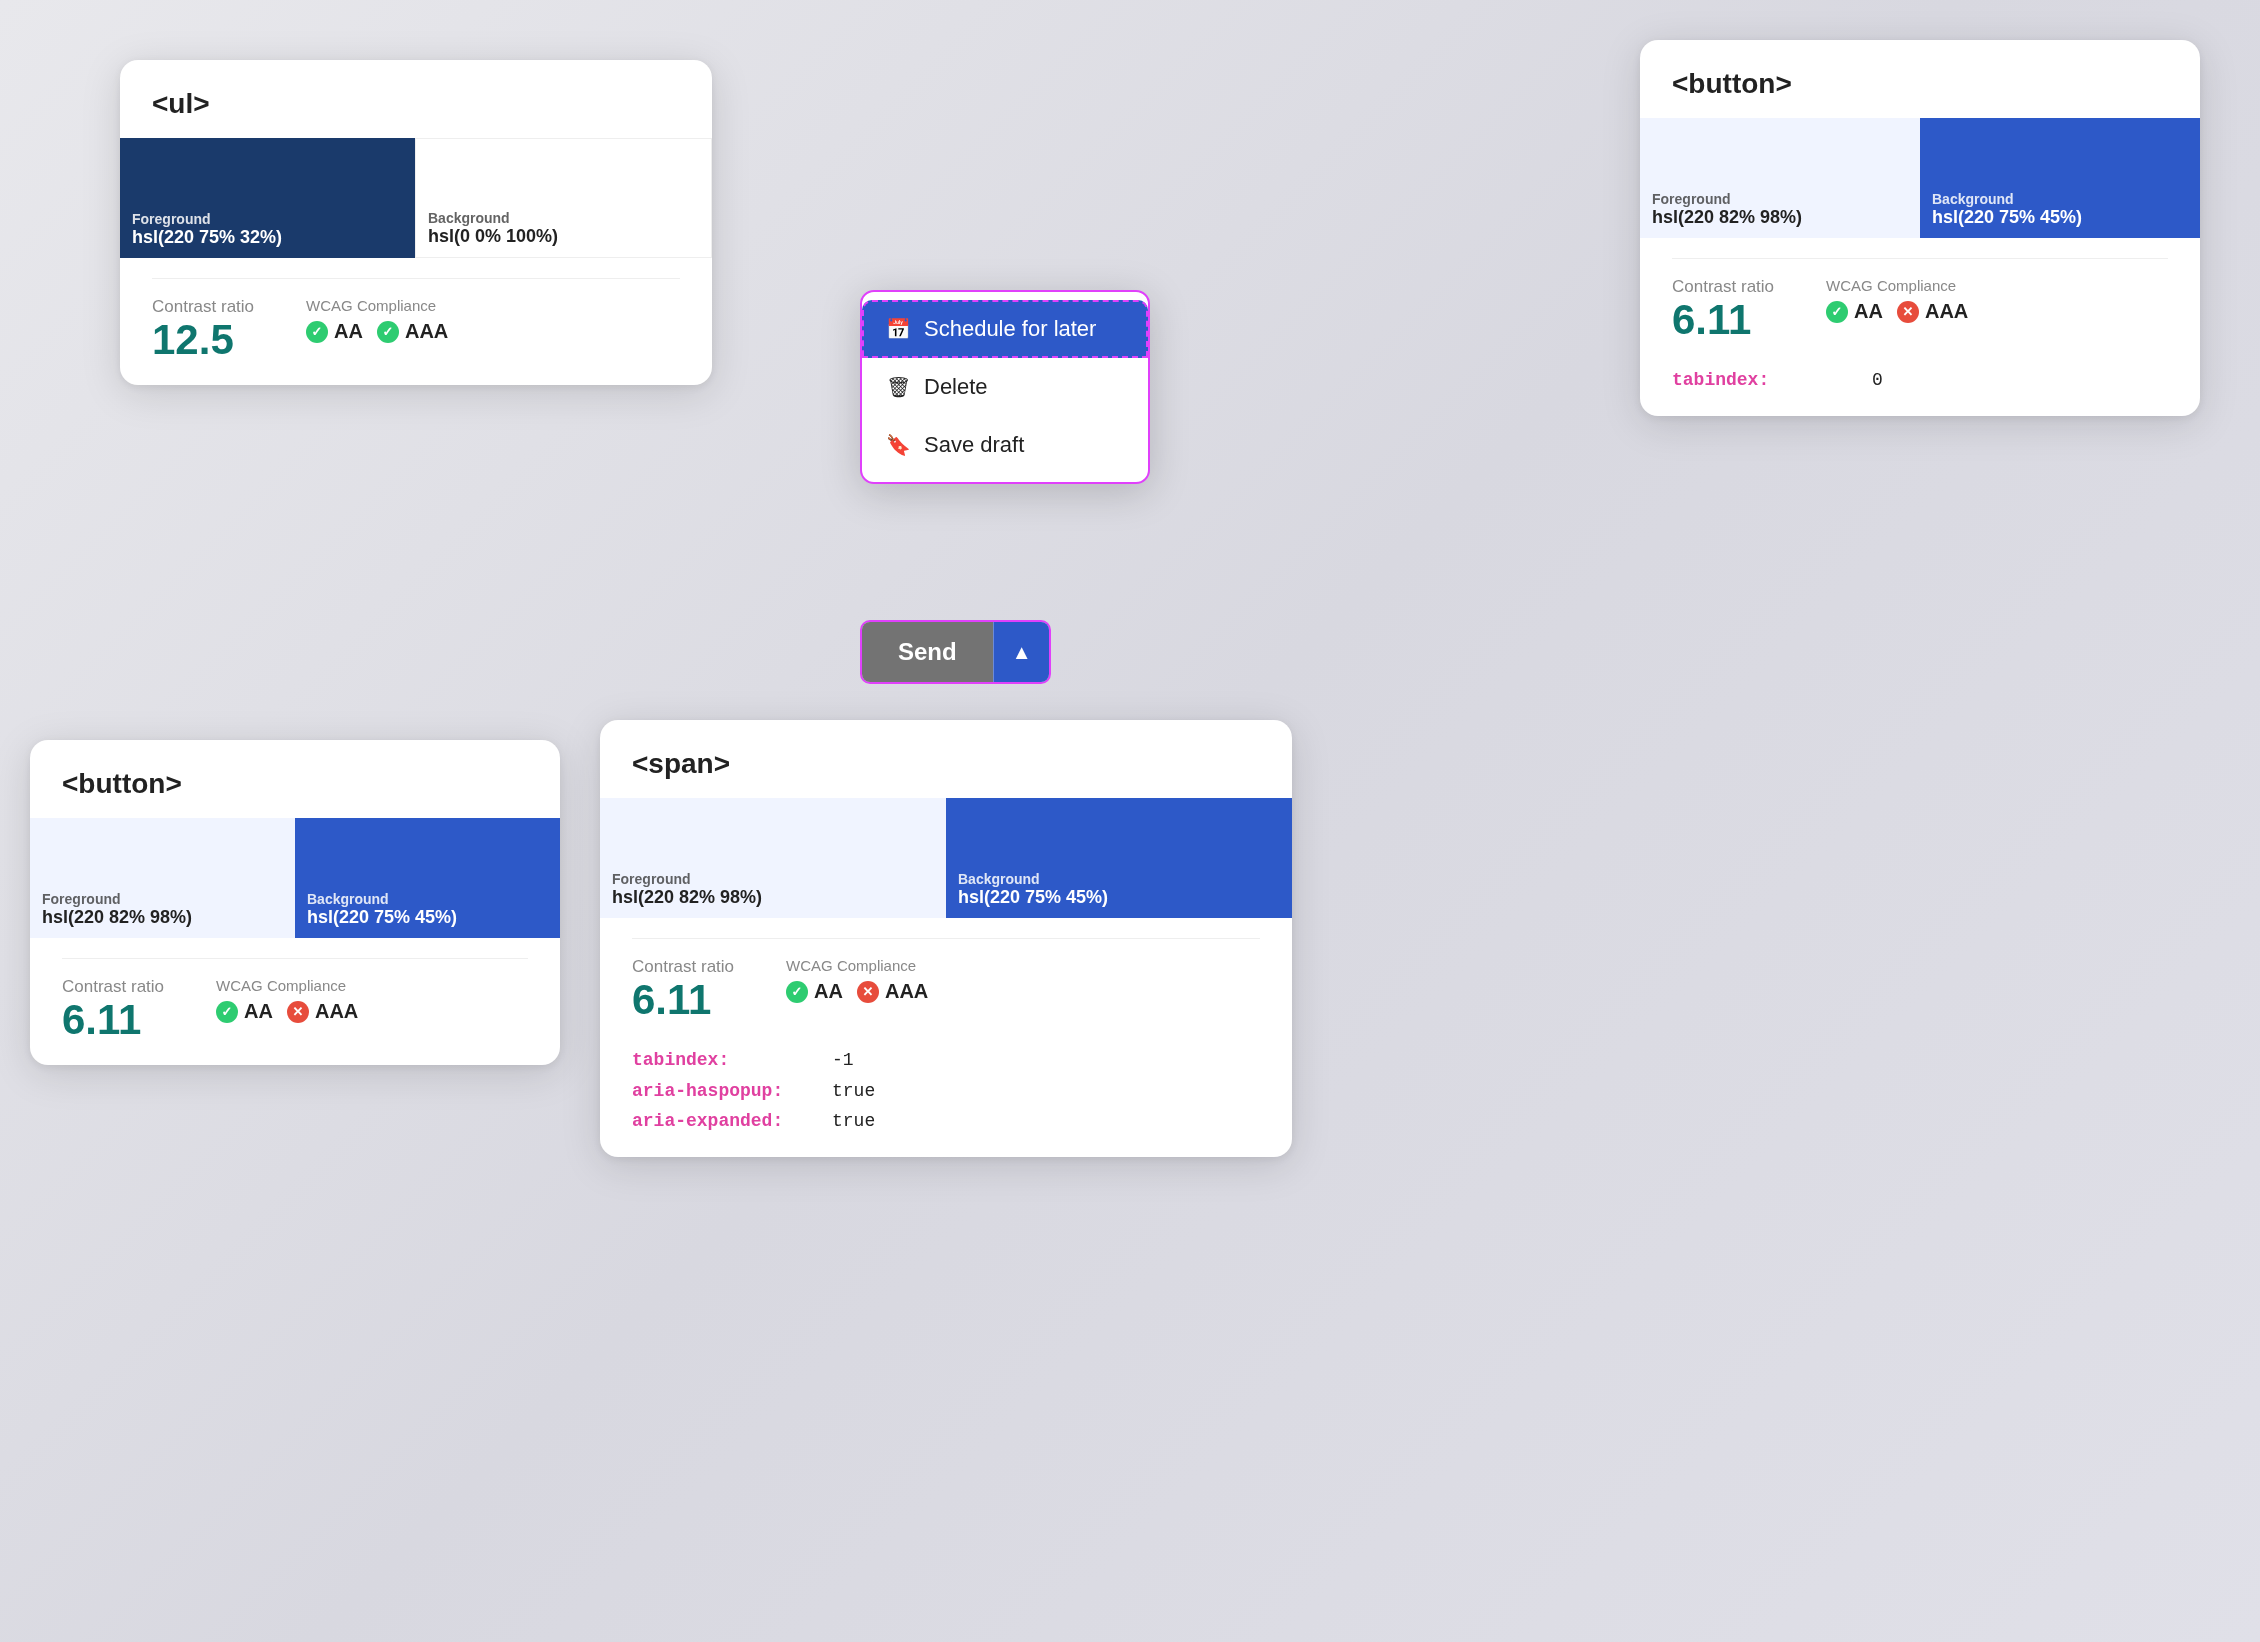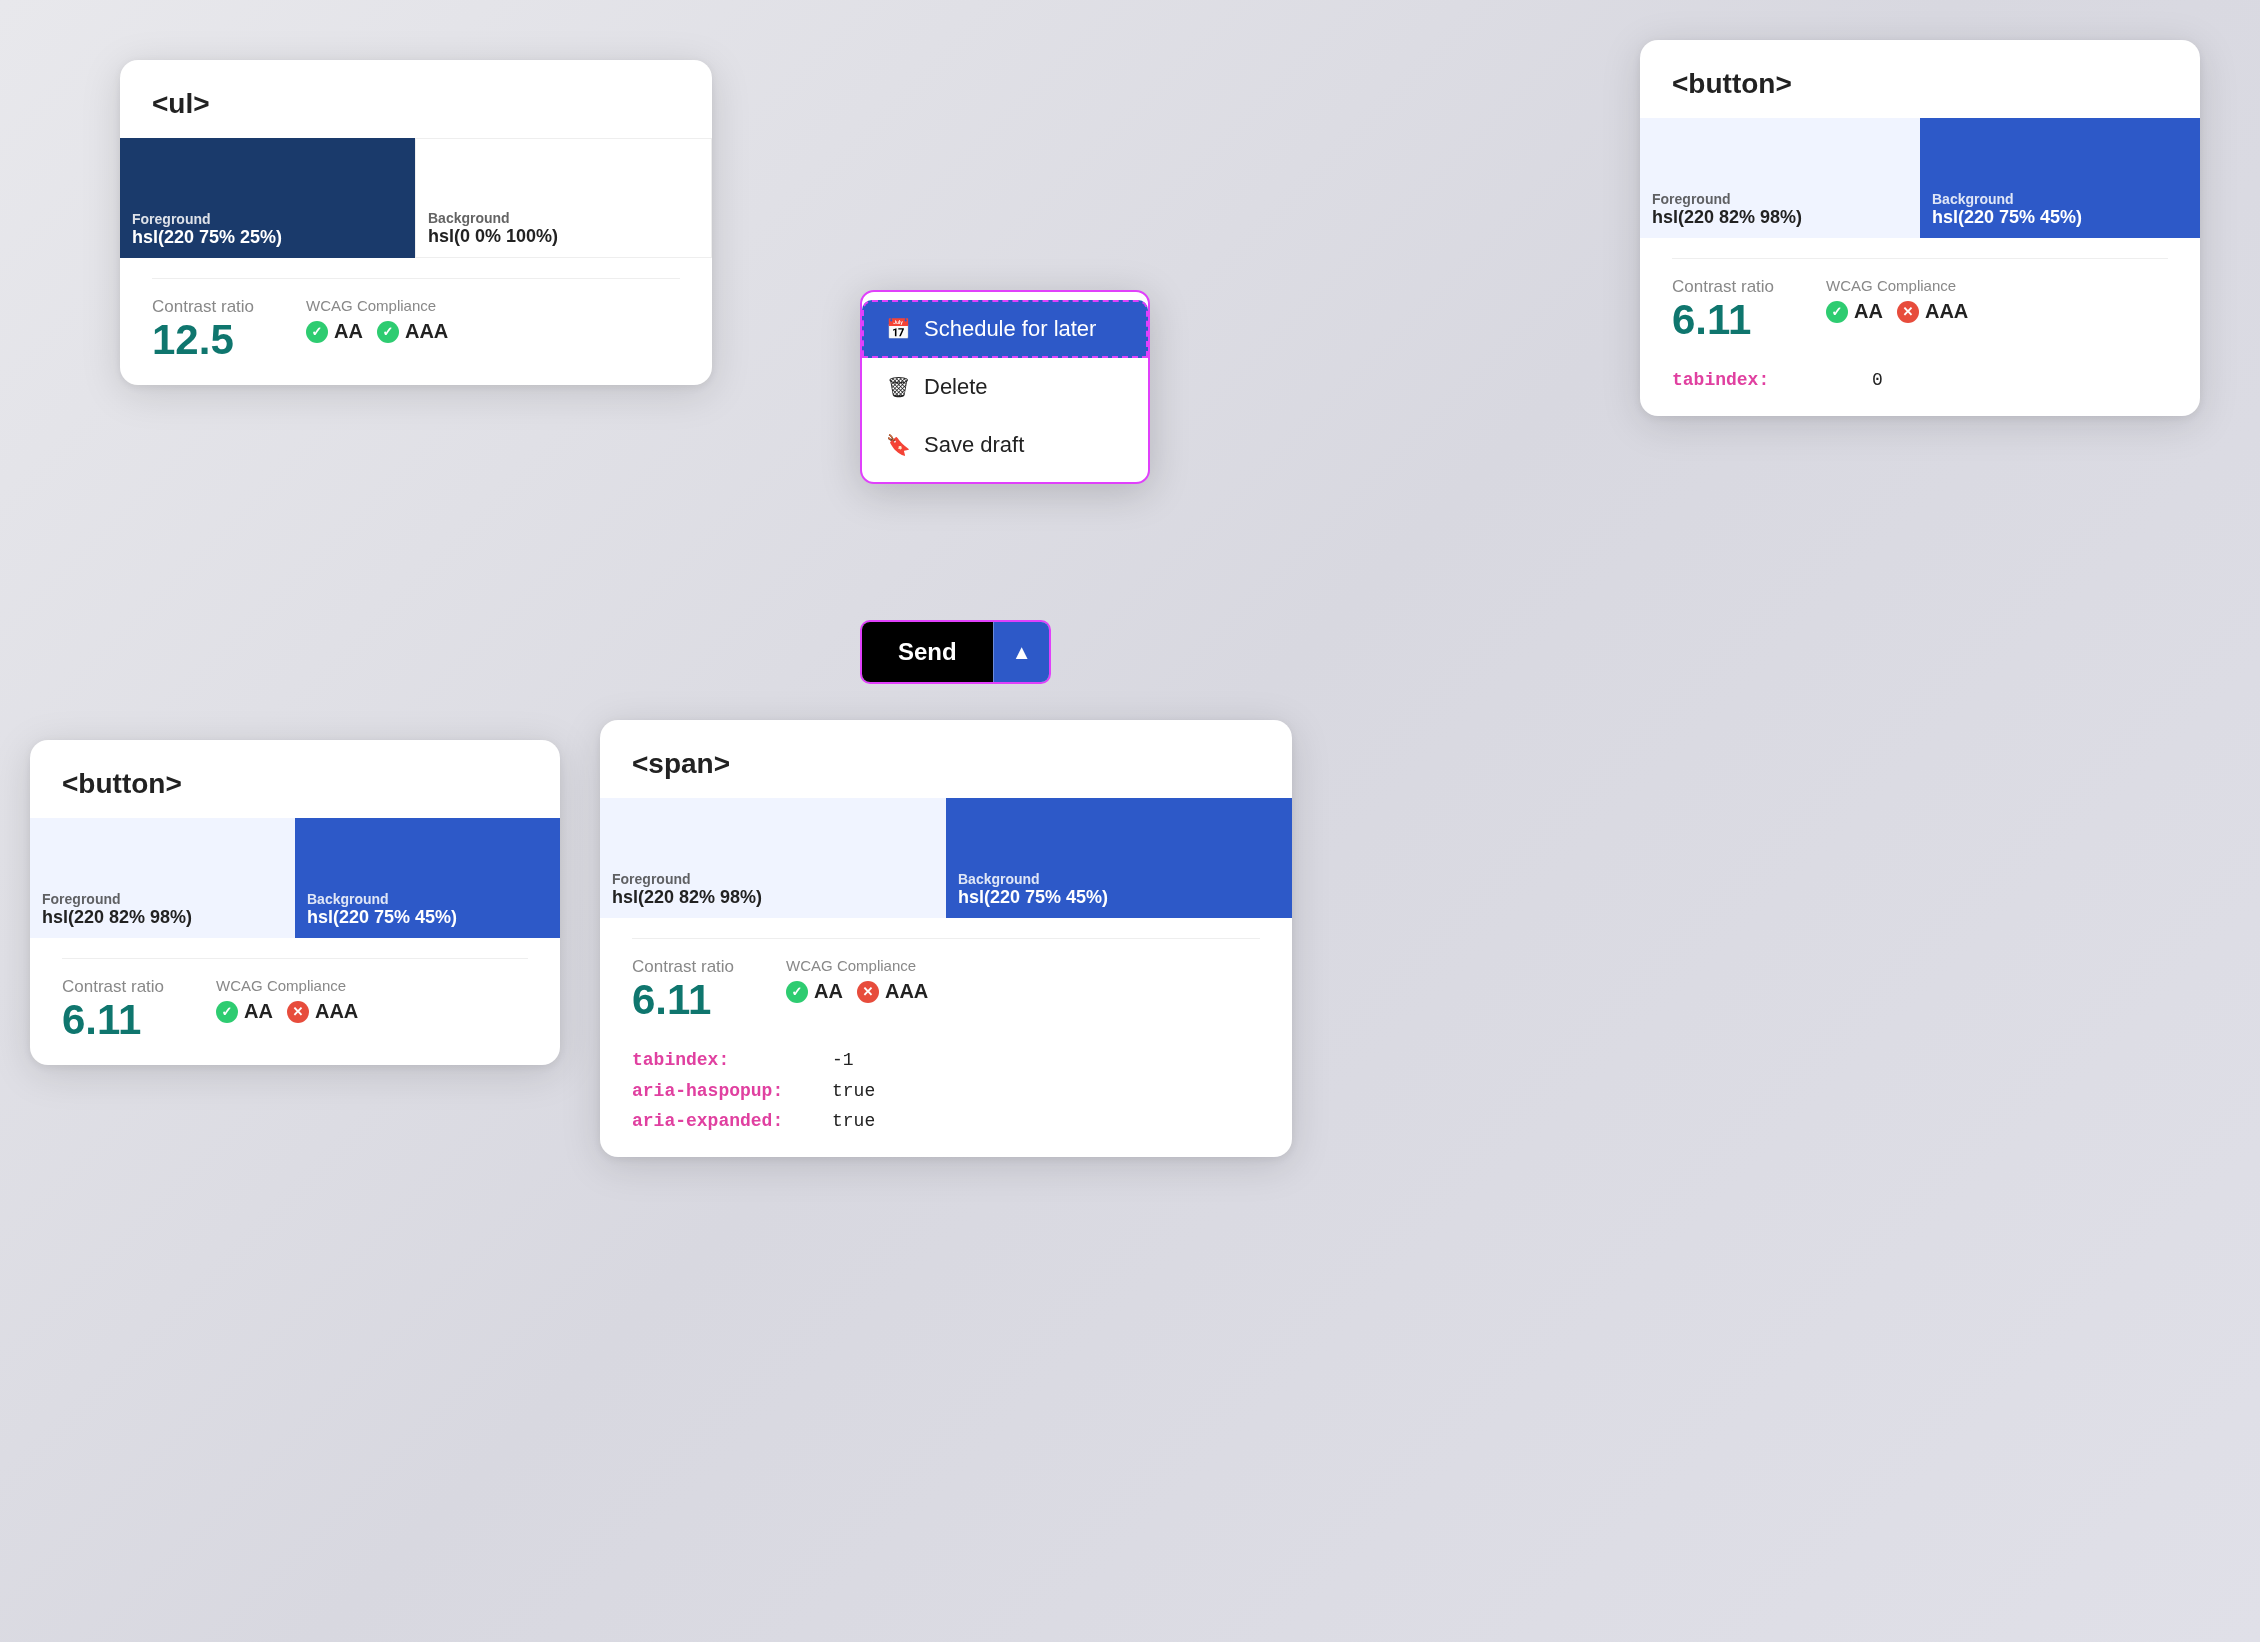--- a/index.html
+++ b/index.html
@@ -185,21 +185,21 @@
     .send-button-group {
       position: absolute;
       display: flex;
       border-radius: 10px;
       overflow: hidden;
       border: 2.5px solid #e040fb;
       z-index: 21;
     }
 
     .send-btn-main {
-      background: #000000;
+      background: #737373;
       color: #fff;
       font-size: 24px;
       font-weight: 700;
       padding: 16px 36px;
       border: none;
       cursor: pointer;
     }
 
     .send-btn-chevron {
       background: #2d59c8;
@@ -213,21 +213,21 @@
   </style>
 </head>
 <body>
 
 <div class="card" style="left: 120px; top: 60px; width: 592px;">
   <div class="card-tag">&lt;ul&gt;</div>
   <div class="color-swatch-row">
     <div class="swatch swatch-dark" style="background: #1a3a6b; position: relative;">
       <div style="position:absolute; bottom:10px; left:12px; color:#fff; font-size:15px; font-weight:600;">
         <div style="opacity:0.85;font-size:14px;">Foreground</div>
-        <div style="font-size:18px;font-weight:700;">hsl(220 75% 25%)</div>
+        <div style="font-size:18px;font-weight:700;">hsl(220 75% 32%)</div>
       </div>
     </div>
     <div class="swatch swatch-white" style="background: #fff; position: relative;">
       <div style="position:absolute; bottom:10px; left:12px; color:#222; font-size:15px; font-weight:600;">
         <div style="opacity:0.7;font-size:14px;">Background</div>
         <div style="font-size:18px;font-weight:700;">hsl(0 0% 100%)</div>
       </div>
     </div>
   </div>
   <div class="divider"></div>

